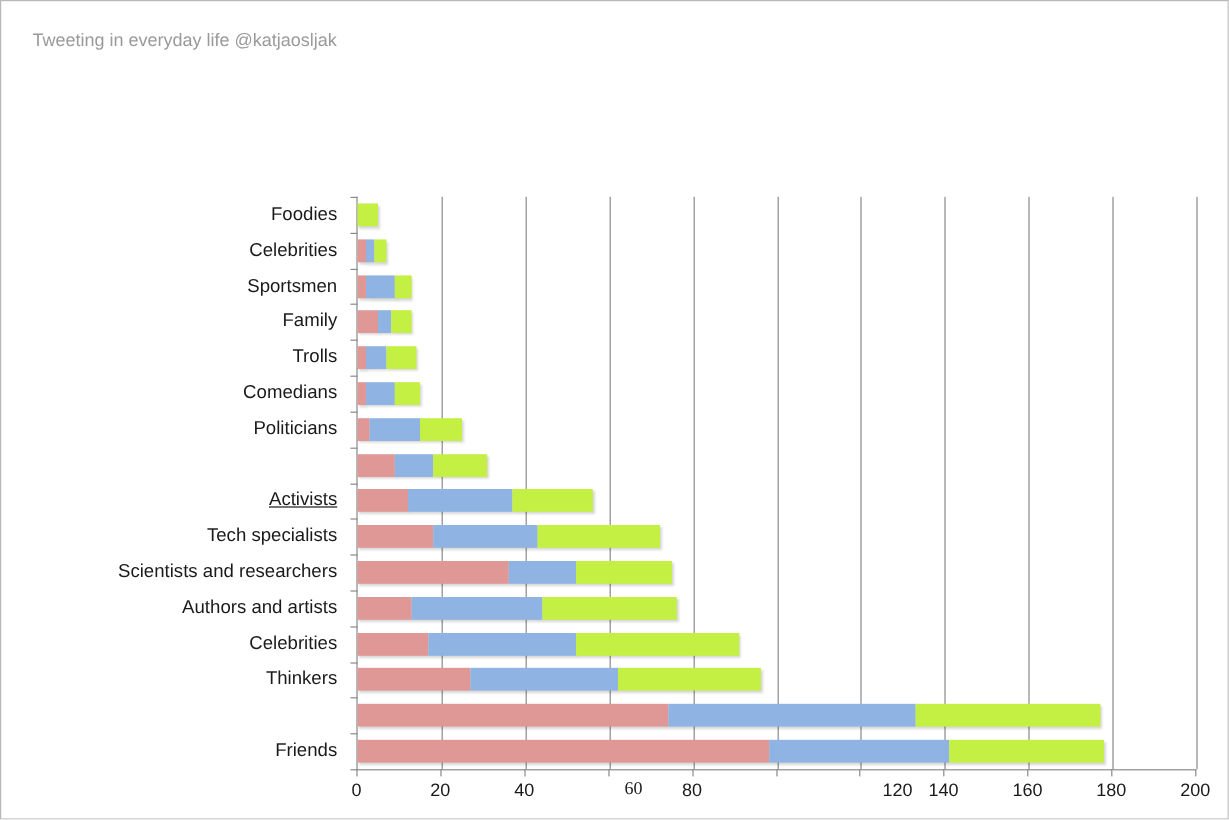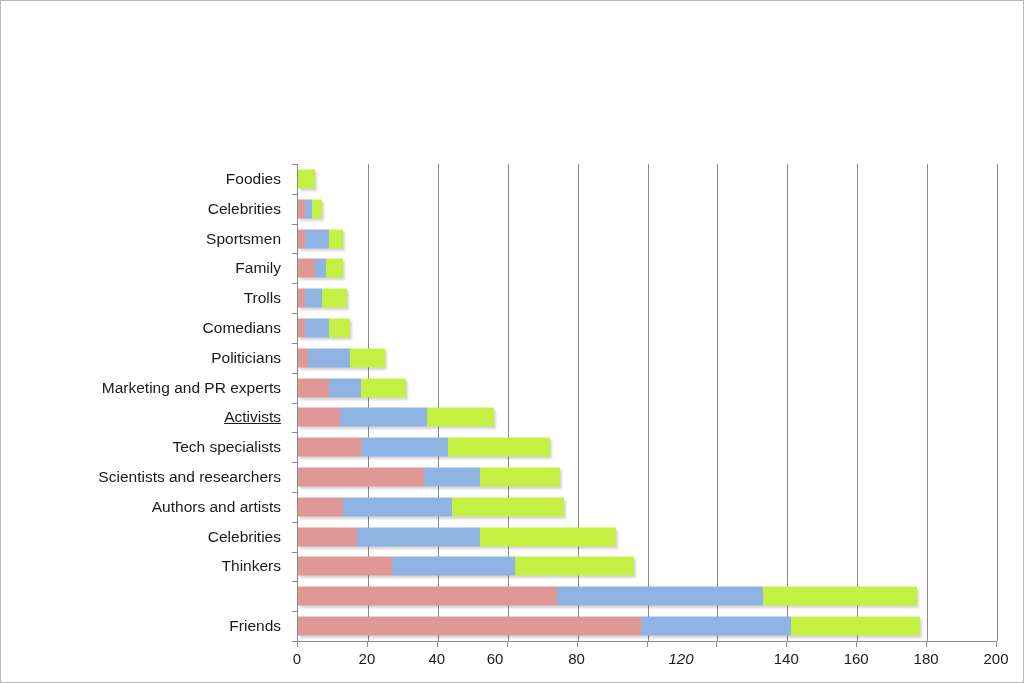--- a/index.html
+++ b/index.html
@@ -150,33 +150,33 @@
     display: block;
     box-shadow: 1.5px 2px 2px rgba(0,0,0,0.16);
   }
 </style>
 </head>
 <body>
 
 <div id="page">
 
   <div id="header">
+    <div id="chart-subtitle">Tweeting in everyday life @katjaosljak</div>
   </div>
 
 
   <div id="plot-wrap">
     <div id="y-labels">
         <div class="y-label" style="top: 14.9062px;">Foodies</div>
         <div class="y-label" style="top: 44.7188px;">Celebrities</div>
         <div class="y-label" style="top: 74.5312px;">Sportsmen</div>
         <div class="y-label" style="top: 104.344px;">Family</div>
         <div class="y-label" style="top: 134.156px;">Trolls</div>
         <div class="y-label" style="top: 163.969px;">Comedians</div>
         <div class="y-label" style="top: 193.781px;">Politicians</div>
-        <div class="y-label" style="top: 223.594px;">Marketing and PR experts</div>
         <div class="y-label" style="top: 253.406px; text-decoration: underline;">Activists</div>
         <div class="y-label" style="top: 283.219px;">Tech specialists</div>
         <div class="y-label" style="top: 313.031px;">Scientists and researchers</div>
         <div class="y-label" style="top: 342.844px;">Authors and artists</div>
         <div class="y-label" style="top: 372.656px;">Celebrities</div>
         <div class="y-label" style="top: 402.469px;">Thinkers</div>
         <div class="y-label" style="top: 462.094px;">Friends</div>
       </div>
     <div id="plot-area">
         <div class="gridline" style="left: 69.9px;"></div>
@@ -286,27 +286,27 @@
         <div class="tickmark" style="top: 477px;"></div>
       </div>
     <div id="x-axis-line"></div>
   <div class="x-tick" style="left: 296px;"></div>
       <div class="x-tick-label" style="left: 296px;">0</div>
       <div class="x-tick" style="left: 365.9px;"></div>
       <div class="x-tick-label" style="left: 365.9px;">20</div>
       <div class="x-tick" style="left: 435.8px;"></div>
       <div class="x-tick-label" style="left: 435.8px;">40</div>
       <div class="x-tick" style="left: 505.7px;"></div>
-      <div class="x-tick-label" style="left: 494px;">60</div>
+      <div class="x-tick-label" style="left: 527px; font-family: Liberation Serif, serif;">60</div>
       <div class="x-tick" style="left: 575.6px;"></div>
       <div class="x-tick-label" style="left: 575.6px;">80</div>
       <div class="x-tick" style="left: 645.5px;"></div>
       <div class="x-tick-label" style="left: 645.5px; margin-top: 46px;">100</div>
       <div class="x-tick" style="left: 715.4px;"></div>
-      <div class="x-tick-label" style="left: 680px; font-style: italic;">120</div>
+      <div class="x-tick-label" style="left: 747px;">120</div>
       <div class="x-tick" style="left: 785.3px;"></div>
       <div class="x-tick-label" style="left: 785.3px;">140</div>
       <div class="x-tick" style="left: 855.2px;"></div>
       <div class="x-tick-label" style="left: 855.2px;">160</div>
       <div class="x-tick" style="left: 925.1px;"></div>
       <div class="x-tick-label" style="left: 925.1px;">180</div>
       <div class="x-tick" style="left: 995px;"></div>
       <div class="x-tick-label" style="left: 995px;">200</div>
     </div>
 

